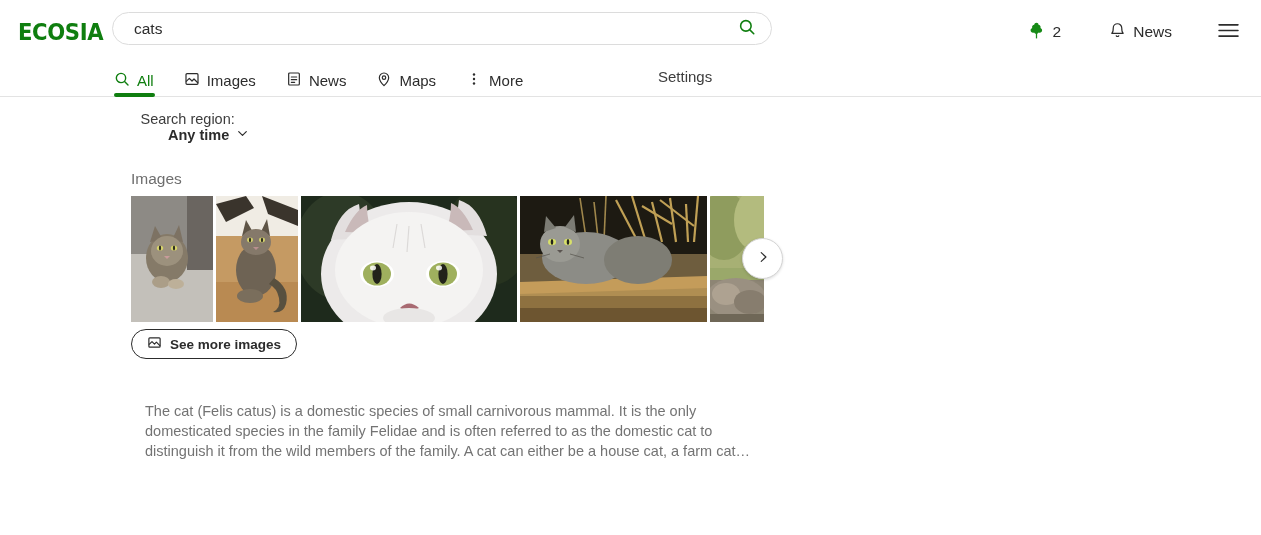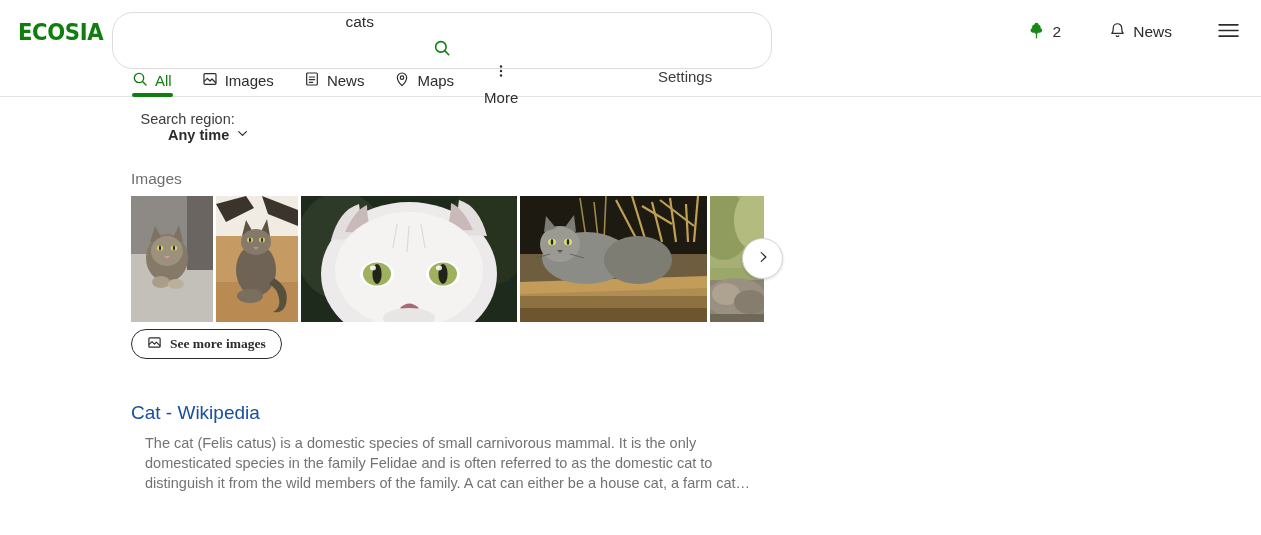--- a/index.html
+++ b/index.html
@@ -29,27 +29,26 @@
     letter-spacing: -0.4px;
     color: #0f7e0f;
     transform: scaleX(0.92);
     transform-origin: left center;
     line-height: 24px;
   }
 
   .searchbar {
     position: absolute;
     left: 112px; top: 12px;
-    width: 660px; height: 57px;
+    width: 660px; height: 33px;
     border: 1px solid #dcdcdc;
     border-radius: 21px;
     background: #ffffff;
     display: flex;
     align-items: center;
-    flex-direction: column;
   }
   .search-input {
     flex: 1;
     border: none;
     outline: none;
     background: transparent;
     font-family: "Liberation Sans", sans-serif;
     font-size: 15.5px;
     color: #2c2c2c;
     padding: 0 14px 0 21px;
@@ -89,38 +88,38 @@
   .hamburger {
     margin-left: 26px;
     padding: 4px 6px;
     cursor: pointer;
     display: flex; align-items: center;
   }
 
   
   .tabs {
     position: absolute;
-    left: 132px; top: 63px;
+    left: 114px; top: 63px;
     display: flex;
     align-items: flex-start;
     gap: 0px;
   }
   .tab {
     display: flex;
     align-items: center;
     gap: 7px;
     padding: 0 11px 0 0;
     margin-right: 19px;
     height: 34px;
     cursor: pointer;
     position: relative;
     font-size: 15px;
     color: #2c2c2c;
   }
-  .tab:last-child { margin-right: 0; flex-direction: column; }
+  .tab:last-child { margin-right: 0; }
   .tab.active { color: #0f7e0f; }
   .tab.active .tab-underline {
     position: absolute;
     left: 0; bottom: 0;
     width: 41px; height: 4px;
     border-radius: 2px;
     background: #0f7e0f;
   }
   .settings-link {
     position: absolute;
@@ -206,21 +205,21 @@
     left: 131px; top: 329px;
     height: 30px;
     padding: 0 15px;
     border: 1px solid #2c2c2c;
     border-radius: 16px;
     background: #ffffff;
     display: flex;
     align-items: center;
     gap: 8px;
     cursor: pointer;
-    font-family: Liberation Serif, serif;
+    font-family: Liberation Sans, sans-serif;
     font-size: 13.5px;
     font-weight: 700;
     color: #2c2c2c;
   }
 
   
   .result { position: absolute; left: 131px; top: 401px; width: 640px; }
   .result-url {
     font-size: 14.5px;
     color: #2c2c2c;
@@ -511,15 +510,14 @@
   <span>
     <svg width="15" height="15" viewBox="0 0 24 24" fill="none" stroke="#2c2c2c" stroke-width="1.9" stroke-linejoin="round">
       <rect x="3" y="4.5" width="18" height="15" rx="1.5"></rect>
       <path d="M3 15.5l5-5 4 4 3-3 6 6"></path>
     </svg>
   </span>
   <span>See more images</span>
 </div>
 
 <div class="result">
-  <div class="result-title">Cat - Wikipedia</div>
   <div class="result-desc">The cat (Felis catus) is a domestic species of small carnivorous mammal. It is the only domesticated species in the family Felidae and is often referred to as the domestic cat to distinguish it from the wild members of the family. A cat can either be a house cat, a farm cat…</div>
 </div>
 
 </body></html>

